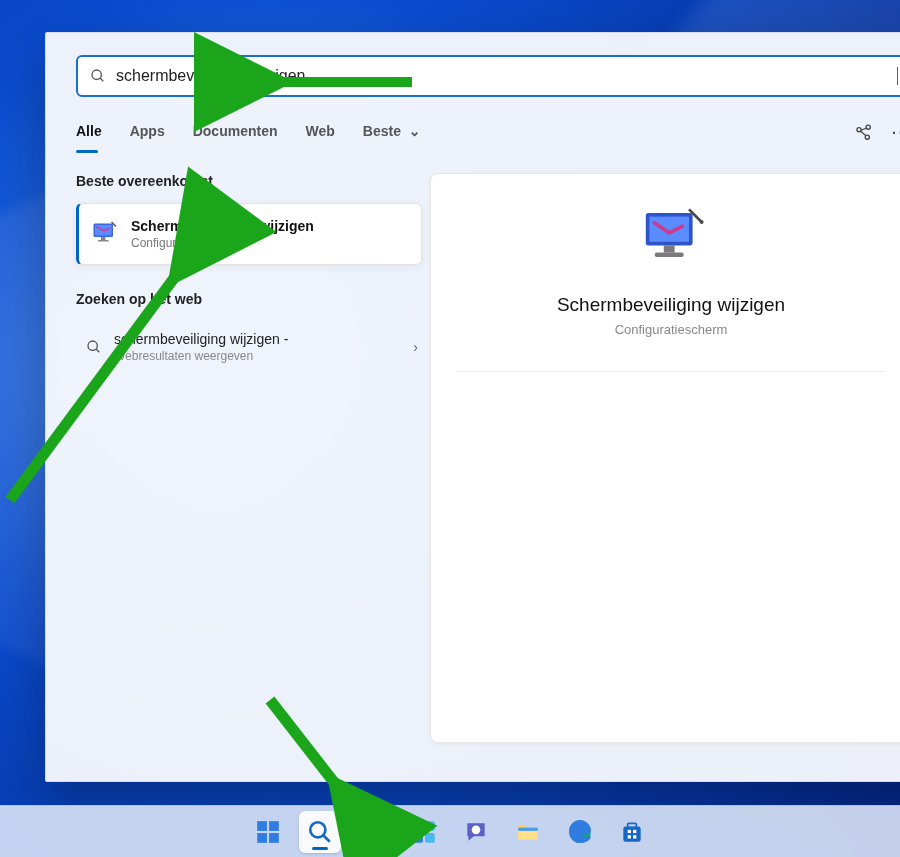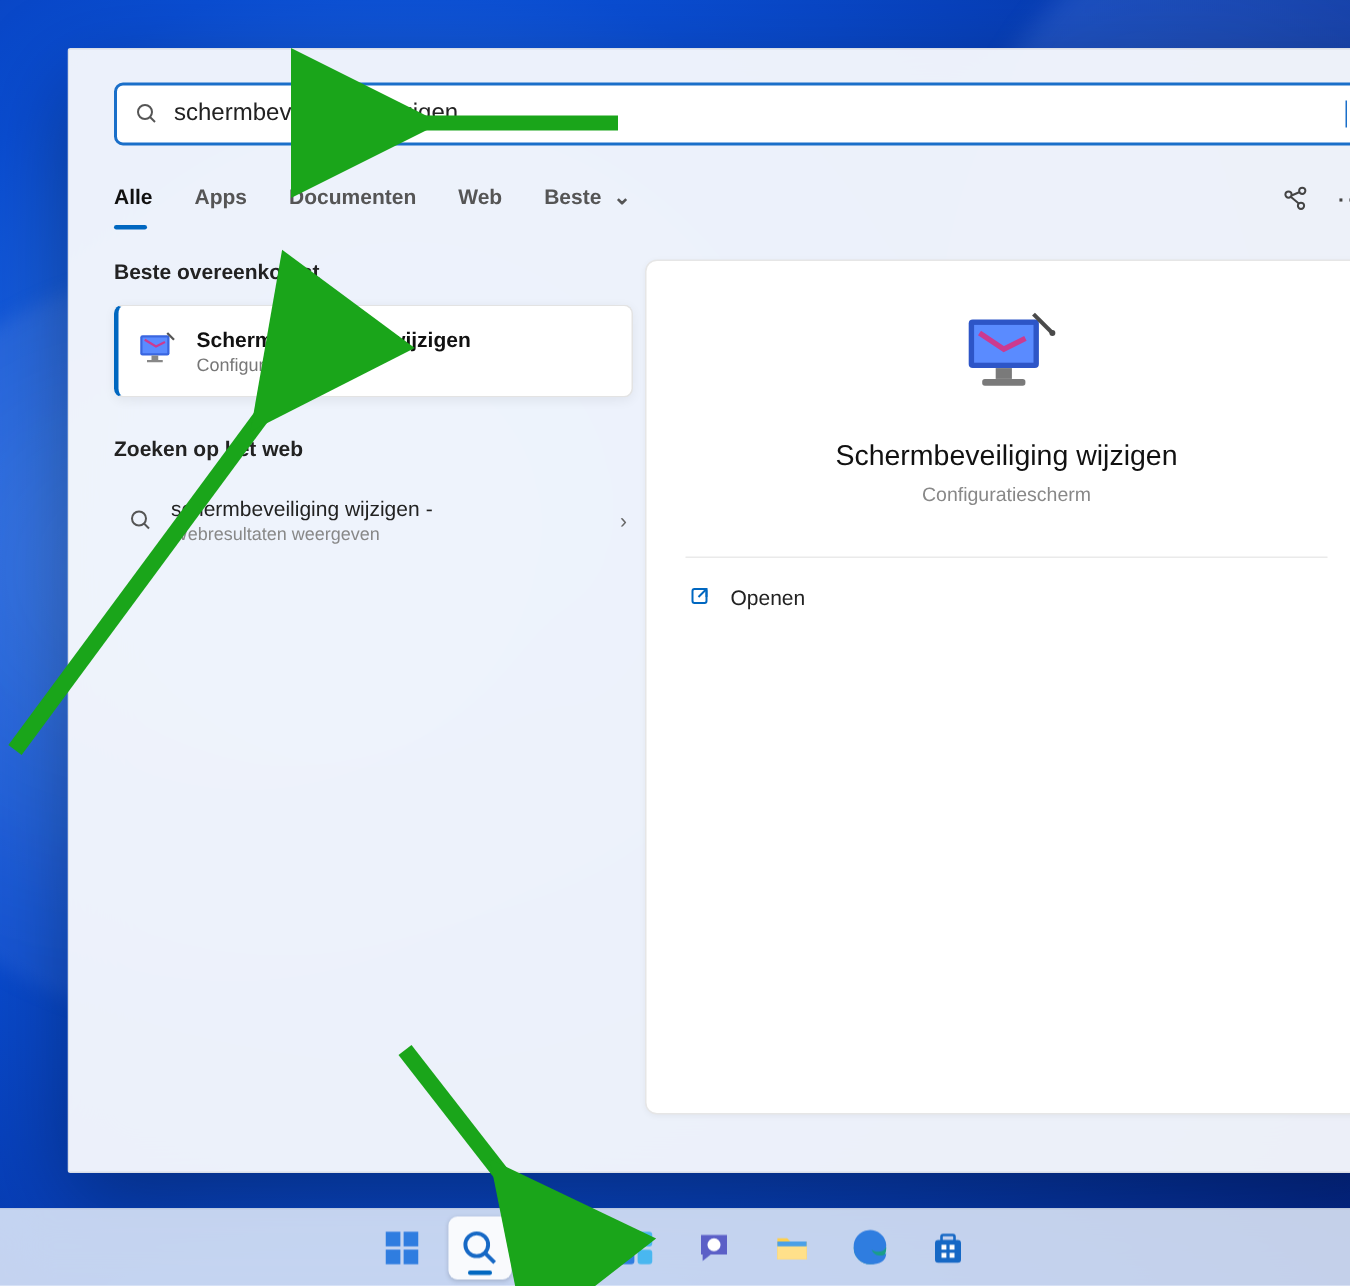--- a/index.html
+++ b/index.html
@@ -245,28 +245,20 @@
               <rect x="32" y="46" width="12" height="8" fill="#7a7a7a"></rect>
               <rect x="22" y="54" width="32" height="5" rx="2" fill="#7a7a7a"></rect>
               <line x1="60" y1="6" x2="74" y2="20" stroke="#4a4a4a" stroke-width="3"></line>
               <circle cx="74" cy="20" r="2.2" fill="#4a4a4a"></circle>
             </svg>
           </div>
           <div class="p-title">Schermbeveiliging wijzigen</div>
           <div class="p-sub">Configuratiescherm</div>
         </div>
         <div class="divider"></div>
-        <div class="action-row">
-          <svg class="open-icon" viewBox="0 0 24 24" fill="none" stroke="#0067c0" stroke-width="2">
-            <rect x="4" y="4" width="14" height="14" rx="2"></rect>
-            <path d="M10 4h8v8"></path>
-              <path d="M18 4l-8 8"></path>
-          </svg>
-          <span>Openen</span>
-        </div>
       </div>
     </div>
   </div>
 </div>
 
 <div class="arrow" style="left:262px; top:62px;">
   <svg width="160" height="40">
     <defs>
         <marker id="ah1" markerWidth="12" markerHeight="12" refX="2" refY="5" orient="auto">
       <path d="M10 0 L0 5 L10 10 z" fill="#1aa51a"></path>

